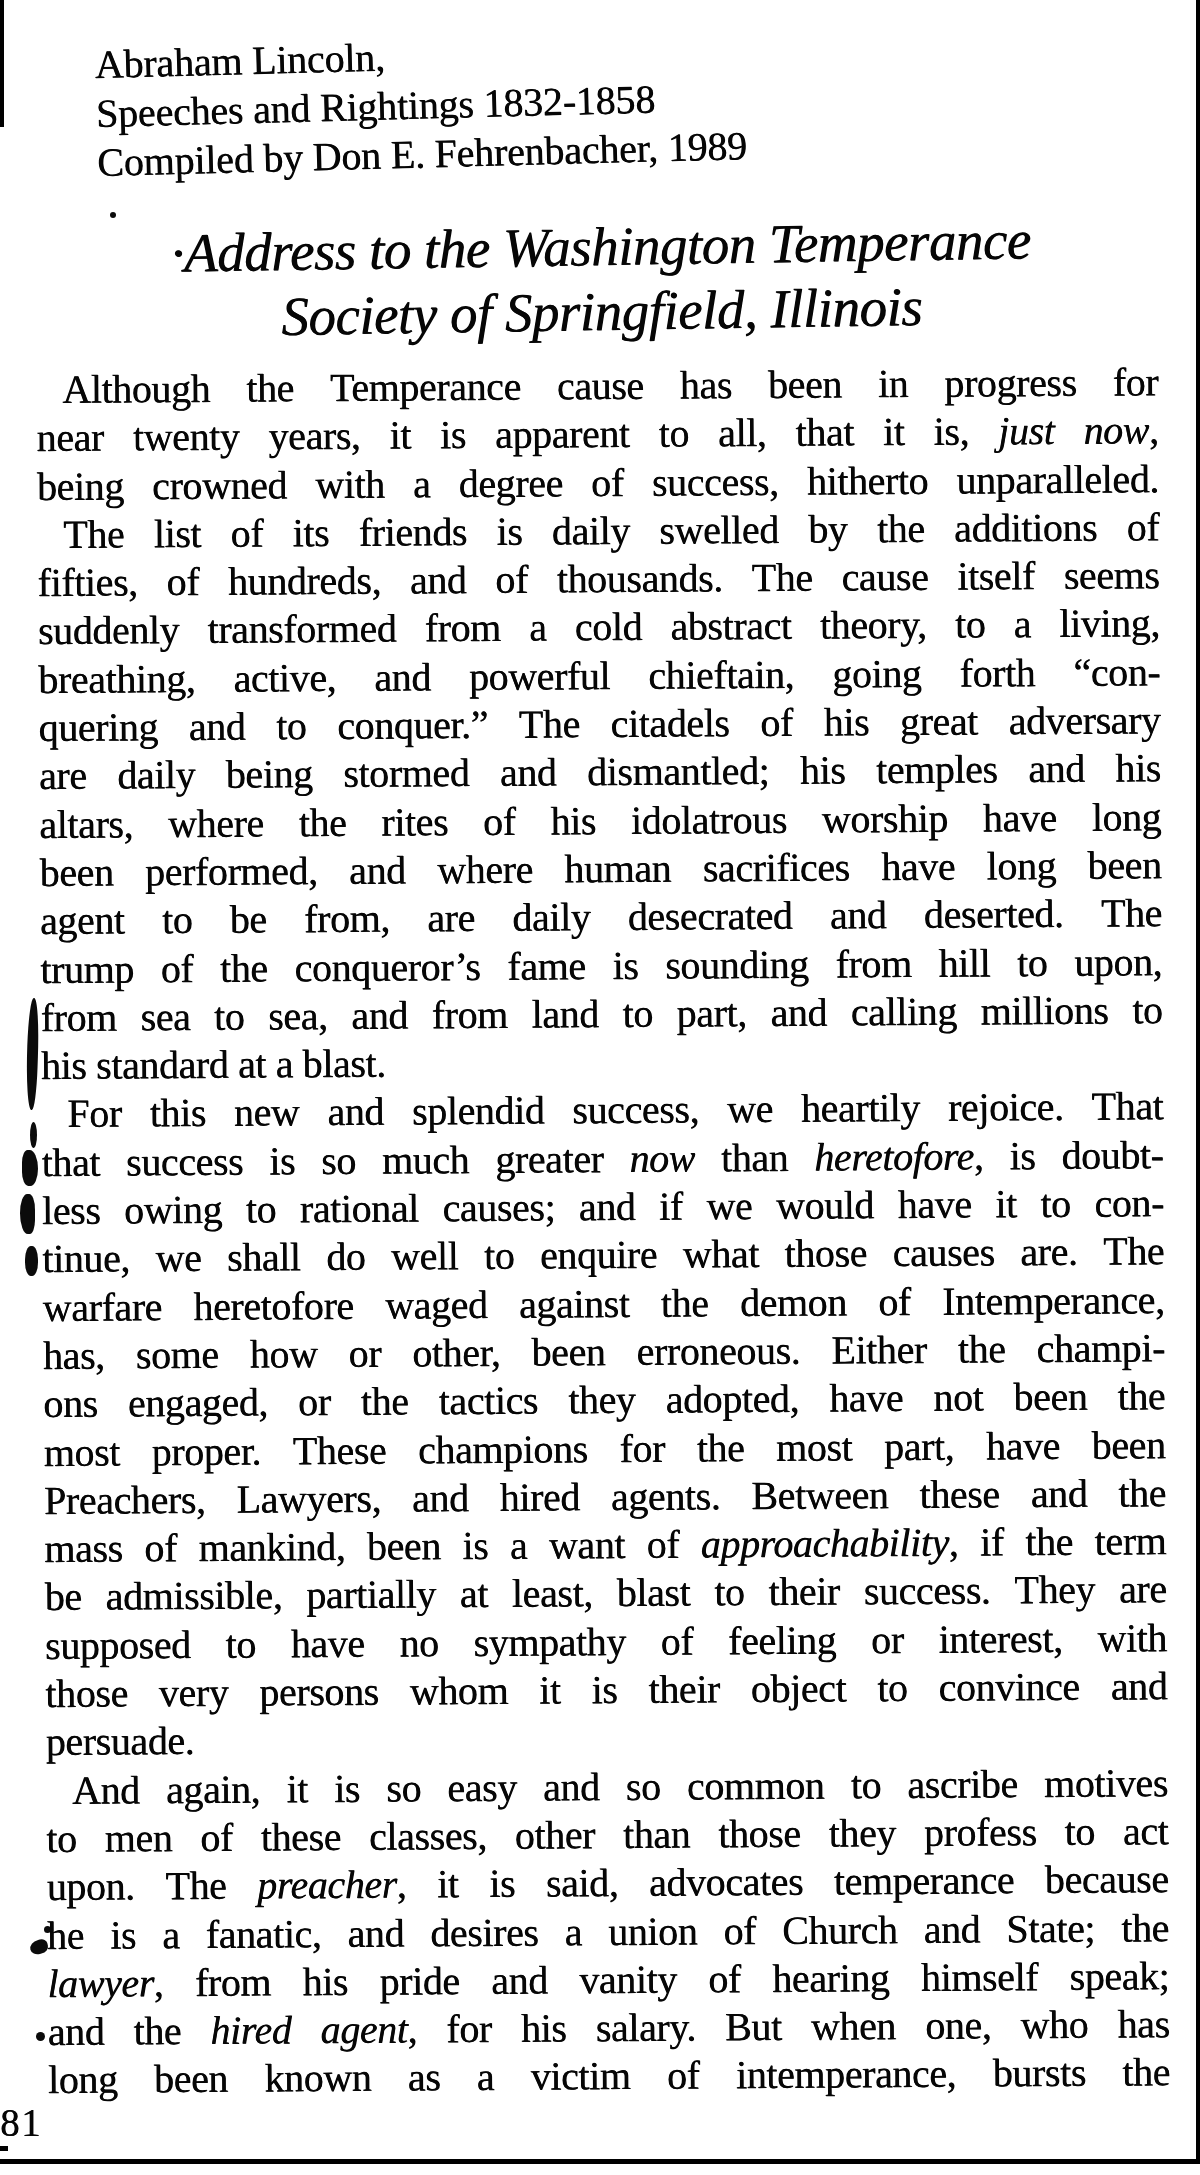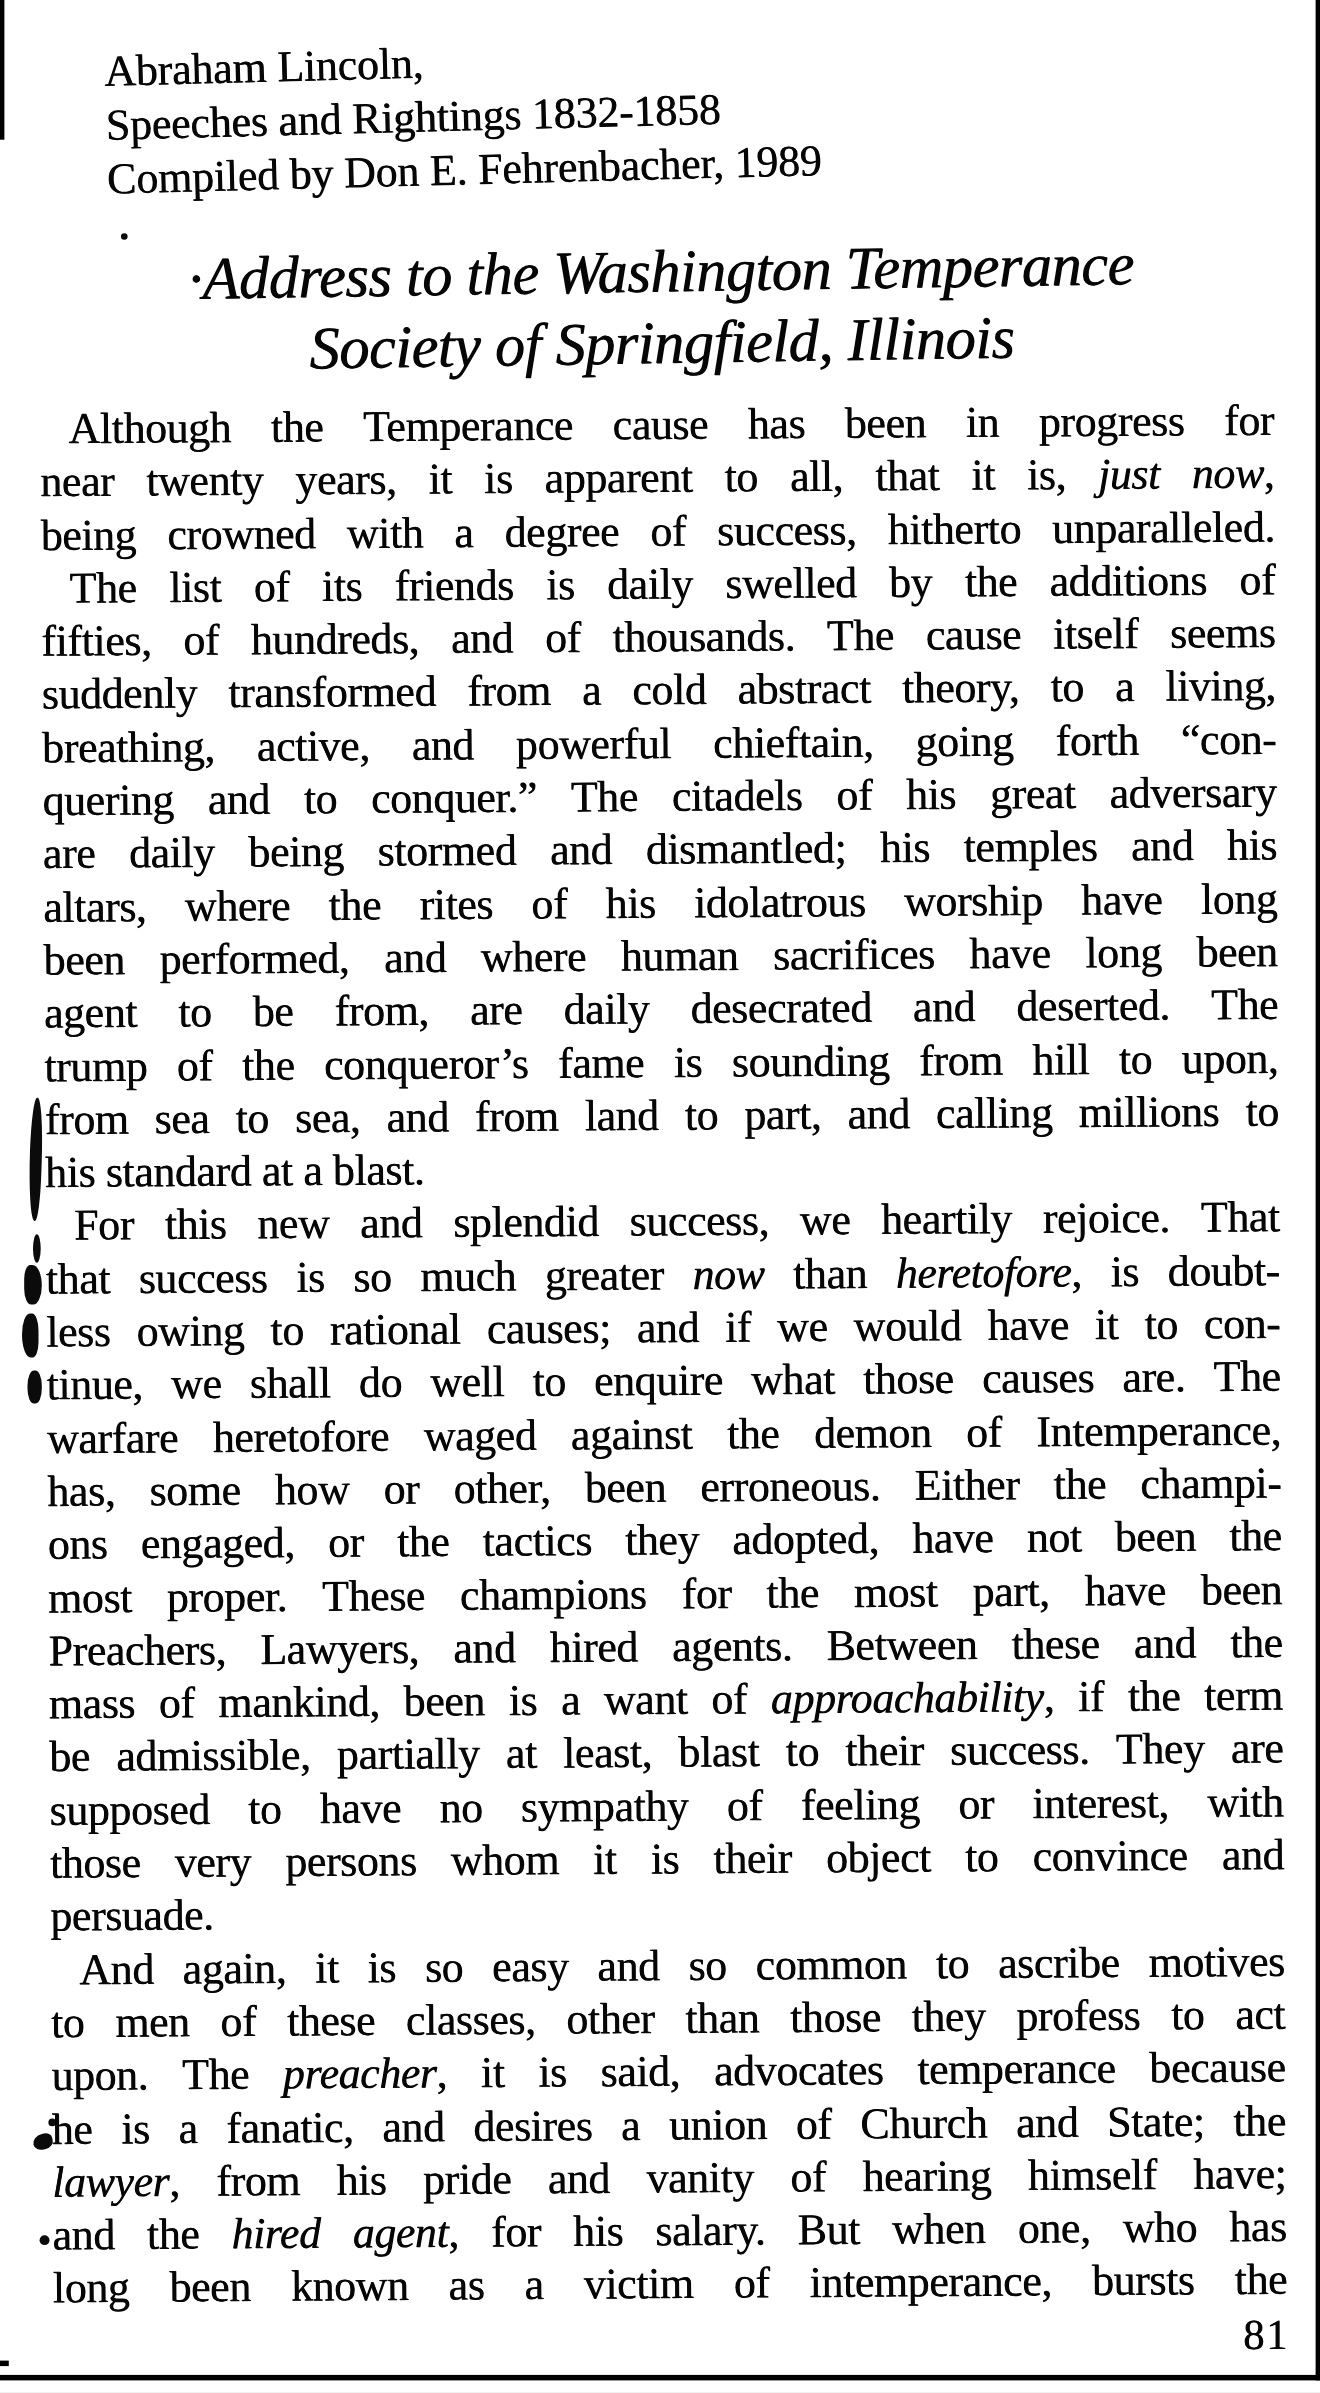--- a/index.html
+++ b/index.html
@@ -62,21 +62,21 @@
     display: flex;
     justify-content: space-between;
     align-items: baseline;
   }
   .pline.indent { padding-left: 26px; }
   .pagenum {
     position: absolute;
     left: 0;
     top: 2100px;
     width: 1172px;
-    text-align: right;
+    text-align: left;
     font-size: 39px;
     letter-spacing: 1.5px;
     text-shadow: 0.4px 0.2px 0 currentColor;
   }
   
   .edge { position: absolute; background: #000; }
   .edge-left-top   { left: 0; top: 0; width: 4px; height: 127px; }
   .edge-right      { right: 0; top: 0; width: 4px; height: 2164px; }
   .edge-bottom     { left: 0; top: 2159px; width: 1200px; height: 5px; }
   .edge-left-tick  { left: 0; top: 2146px; width: 8px; height: 5px; }
@@ -526,21 +526,21 @@
         <div class="pline just">
           <span><i>lawyer</i>,</span>
           <span>from</span>
           <span>his</span>
           <span>pride</span>
           <span>and</span>
           <span>vanity</span>
           <span>of</span>
           <span>hearing</span>
           <span>himself</span>
-          <span>have;</span>
+          <span>speak;</span>
         </div>
         <div class="pline just">
           <span>and</span>
           <span>the</span>
           <span><i>hired</i></span>
           <span><i>agent</i>,</span>
           <span>for</span>
           <span>his</span>
           <span>salary.</span>
           <span>But</span>

